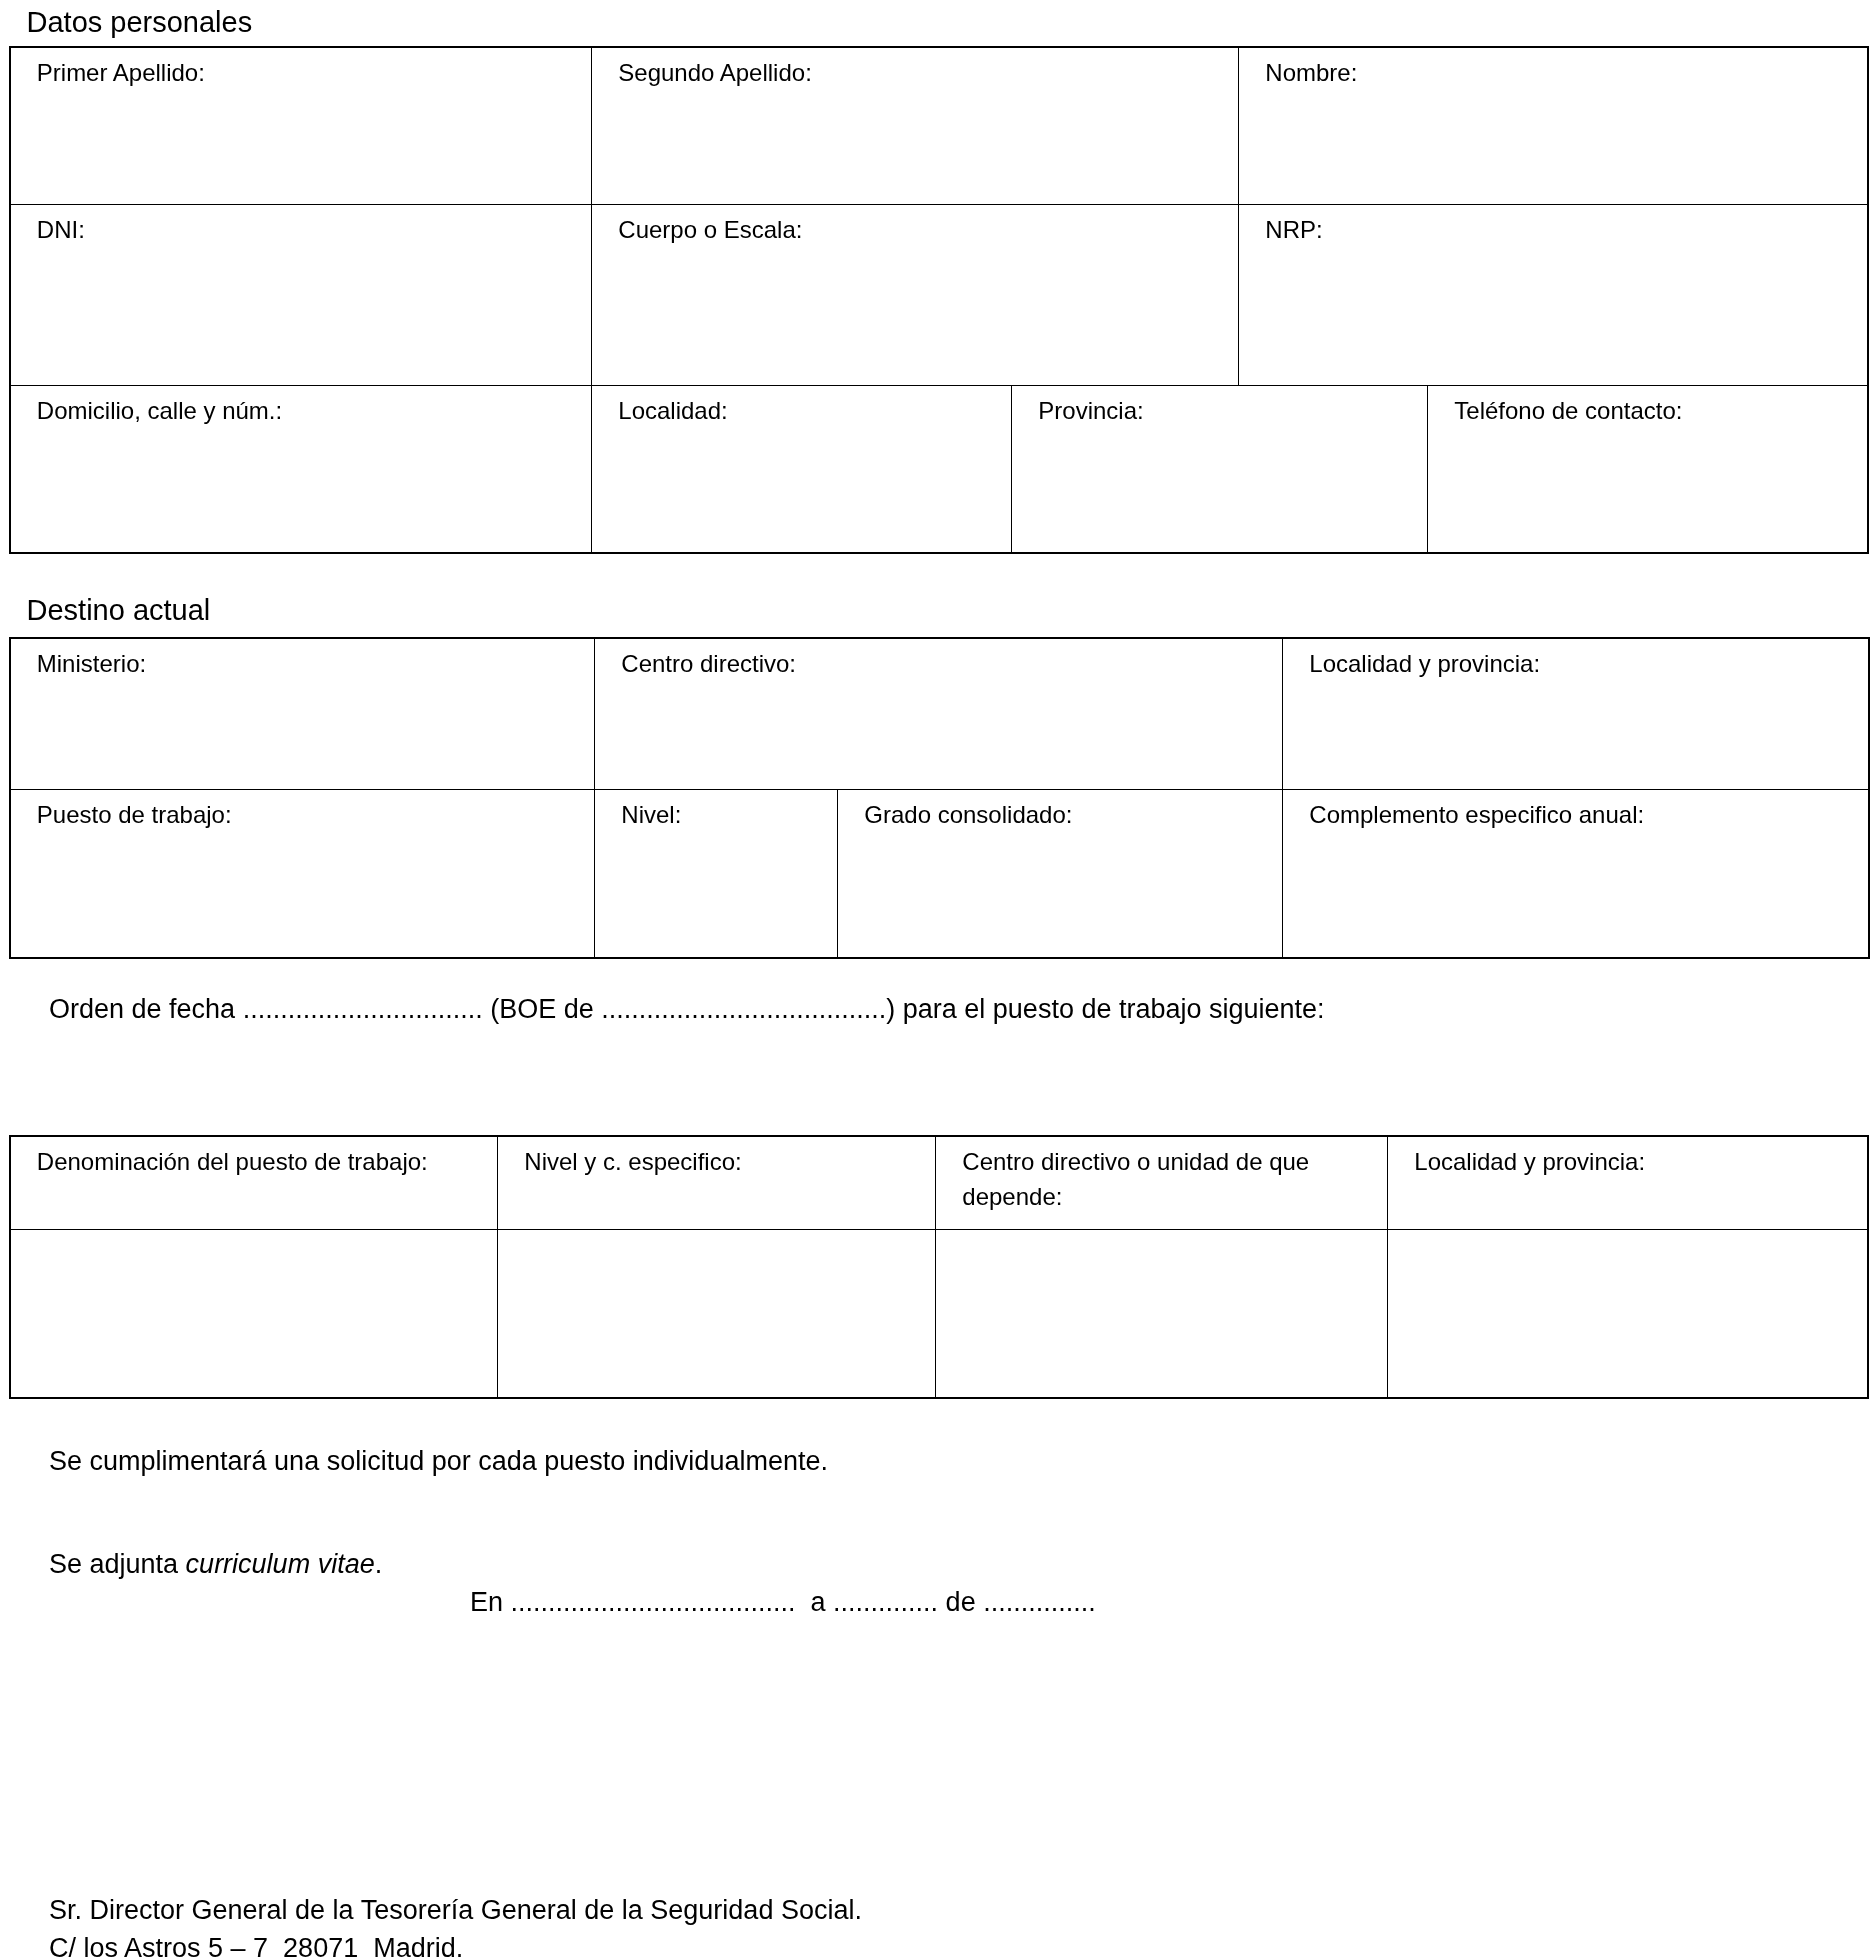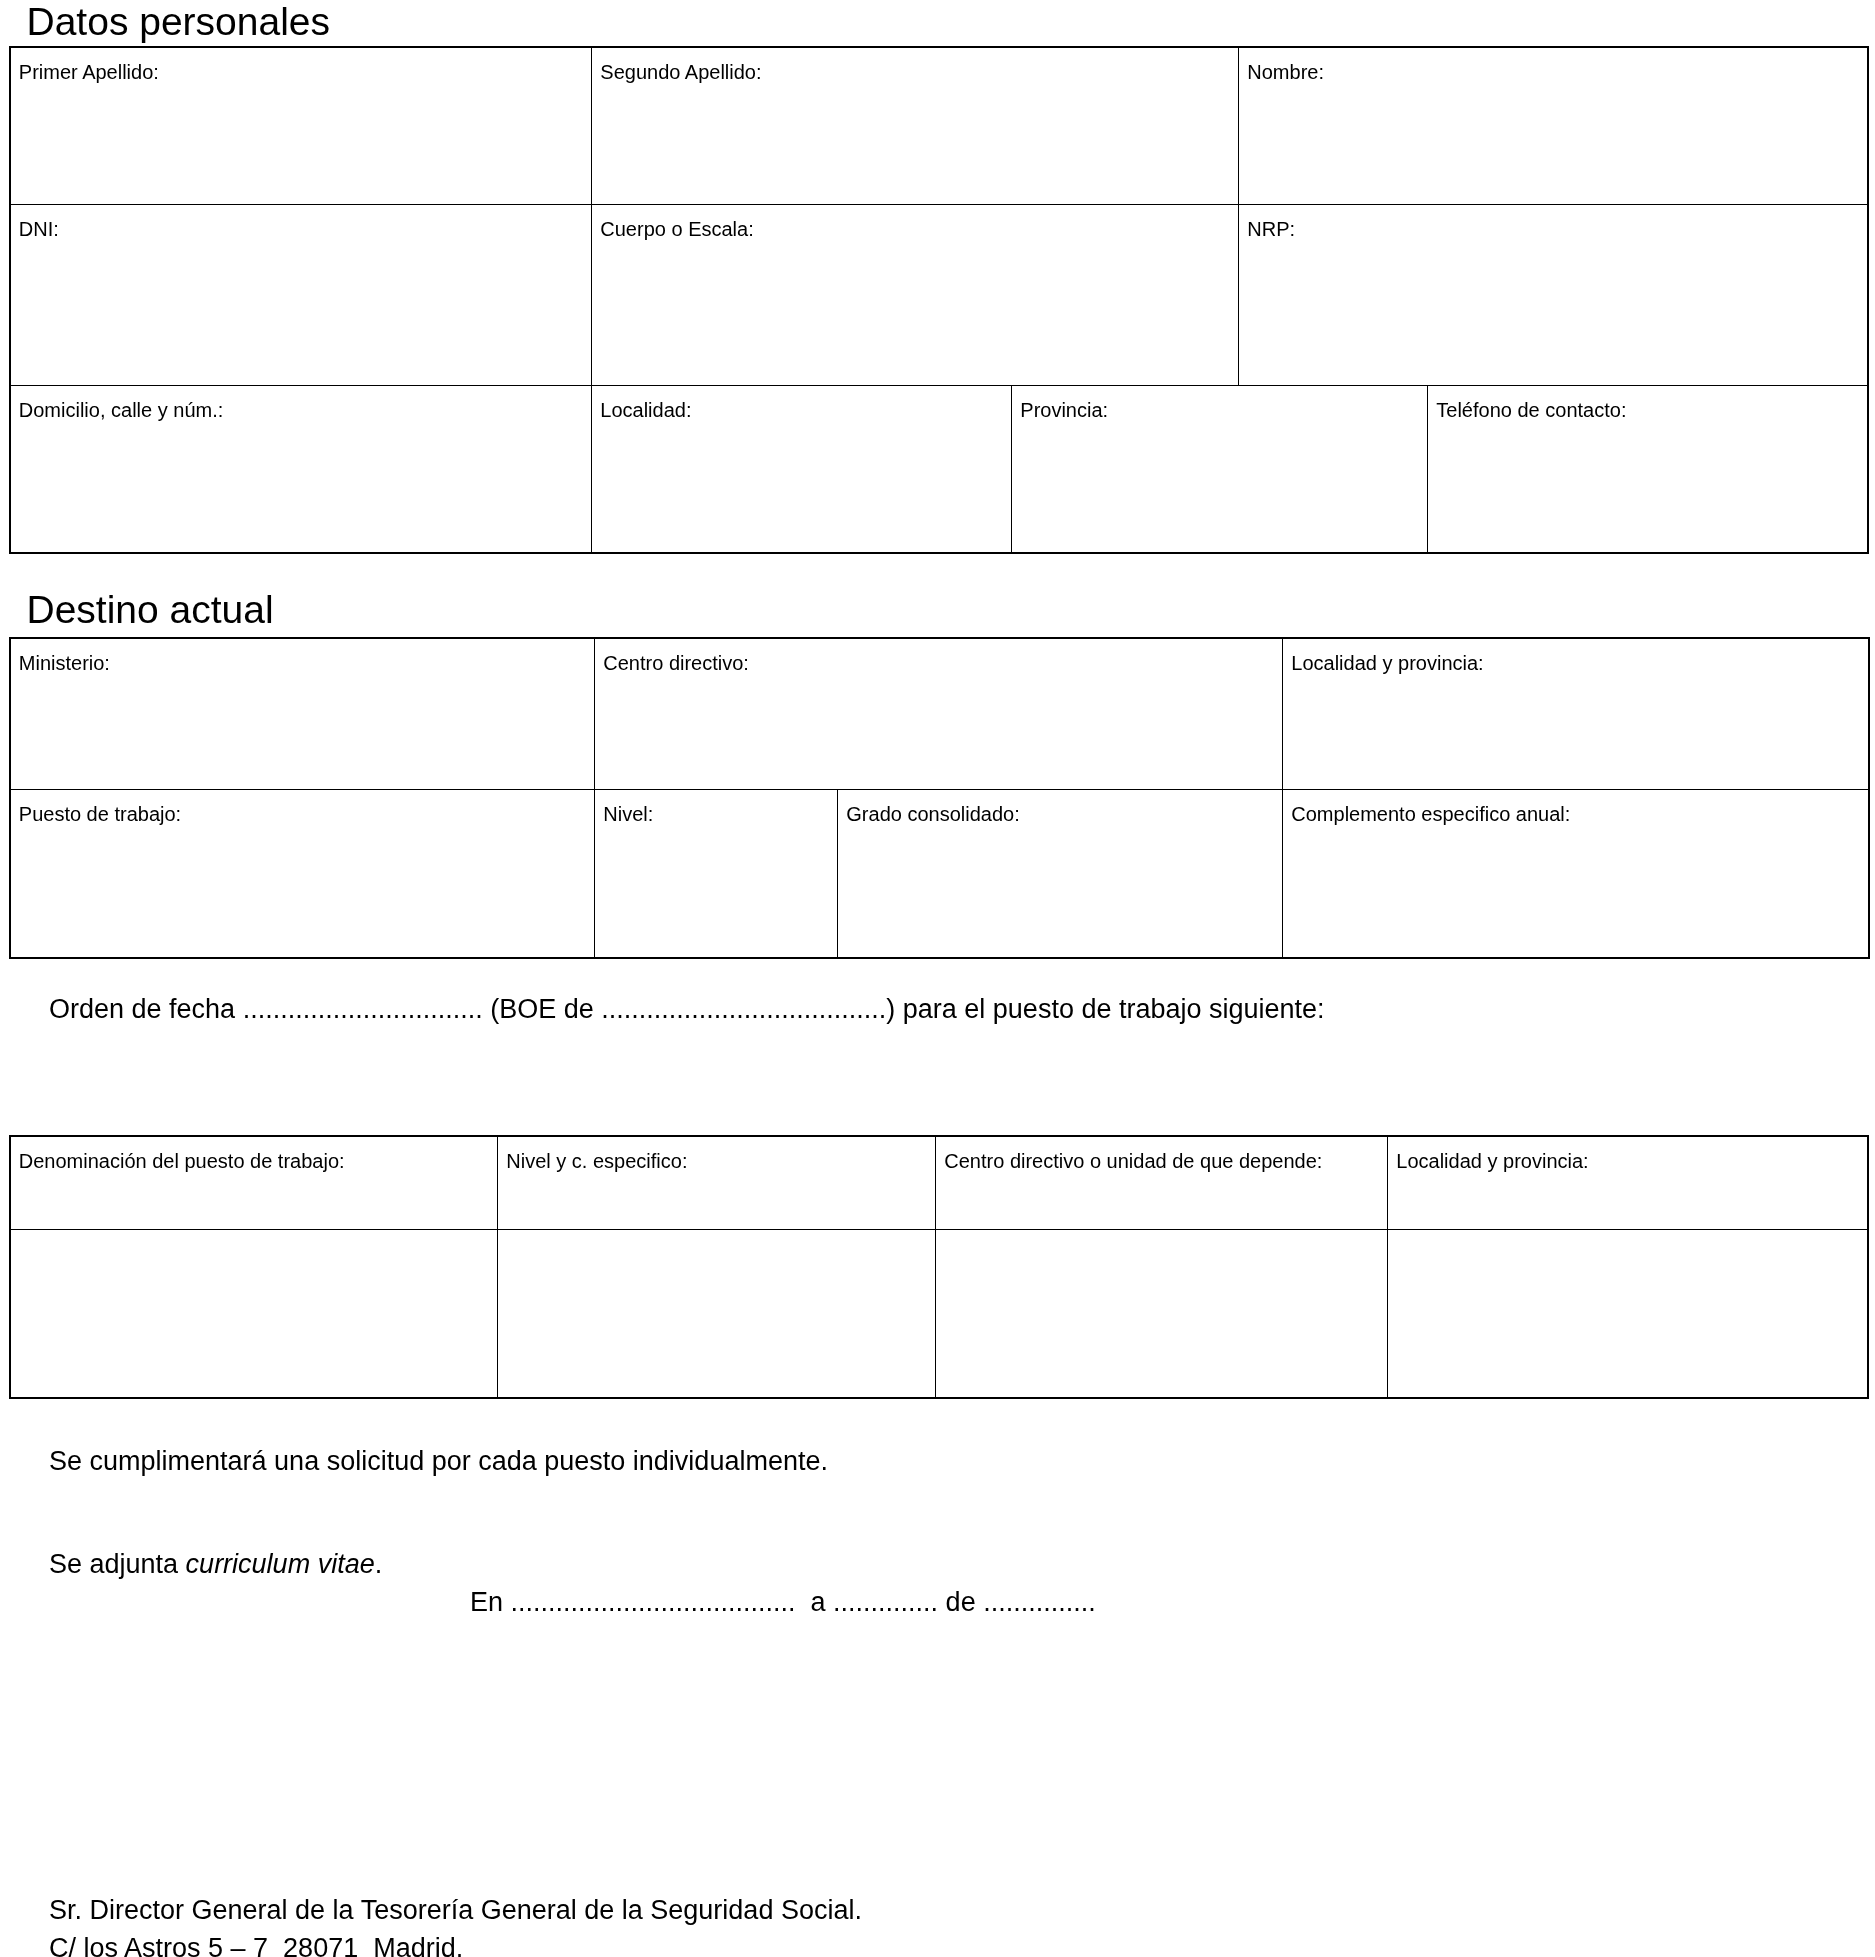--- a/index.html
+++ b/index.html
@@ -5,34 +5,34 @@
   html, body { margin: 0; padding: 0; background: #ffffff; }
   .page {
     position: relative;
     width: 1876px;
     height: 1958px;
     background: #ffffff;
     color: #000000;
     font-family: "Liberation Sans", sans-serif;
   }
   .abs { position: absolute; }
-  .sec-title { font-size: 39px; line-height: 34px; text-align: center; }
+  .sec-title { font-size: 29px; line-height: 34px; text-align: center; }
   table.frm {
     position: absolute;
     left: 8.8px;
     width: 1858px;
     border-collapse: collapse;
     table-layout: fixed;
     border: 2.6px solid #000000;
   }
   table.frm td {
     border: 1.8px solid #000000;
     vertical-align: top;
-    padding: 7px 8px;
-    font-size: 20px;
+    padding: 7px 26px;
+    font-size: 24px;
     line-height: 35px;
     overflow: hidden;
   }
   .para { font-size: 27px; line-height: 38px; }
   .just { text-align: justify; text-align-last: justify; }
   .pre { white-space: pre-wrap; }
   .it { font-style: italic; }
 </style>
 </head>
 <body>

